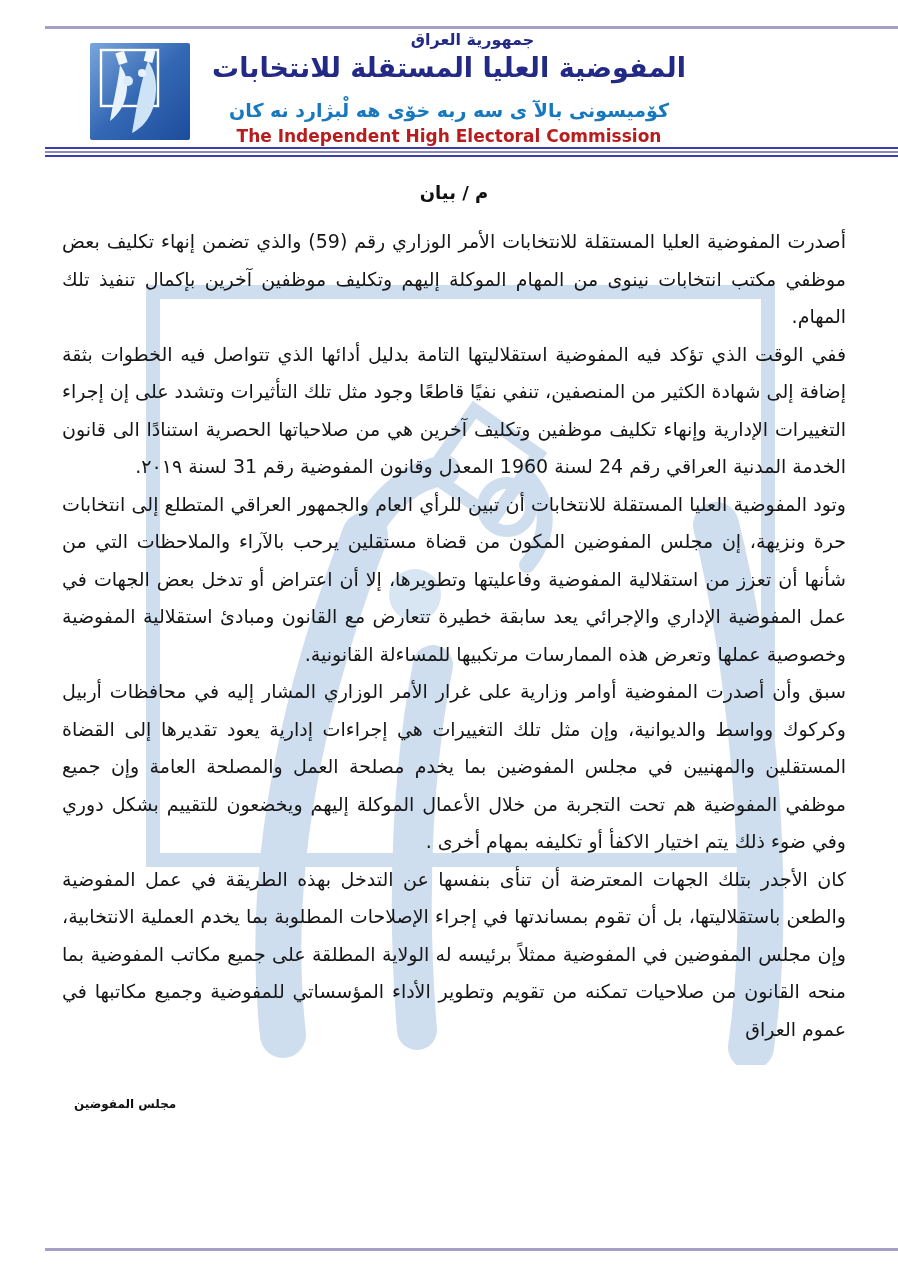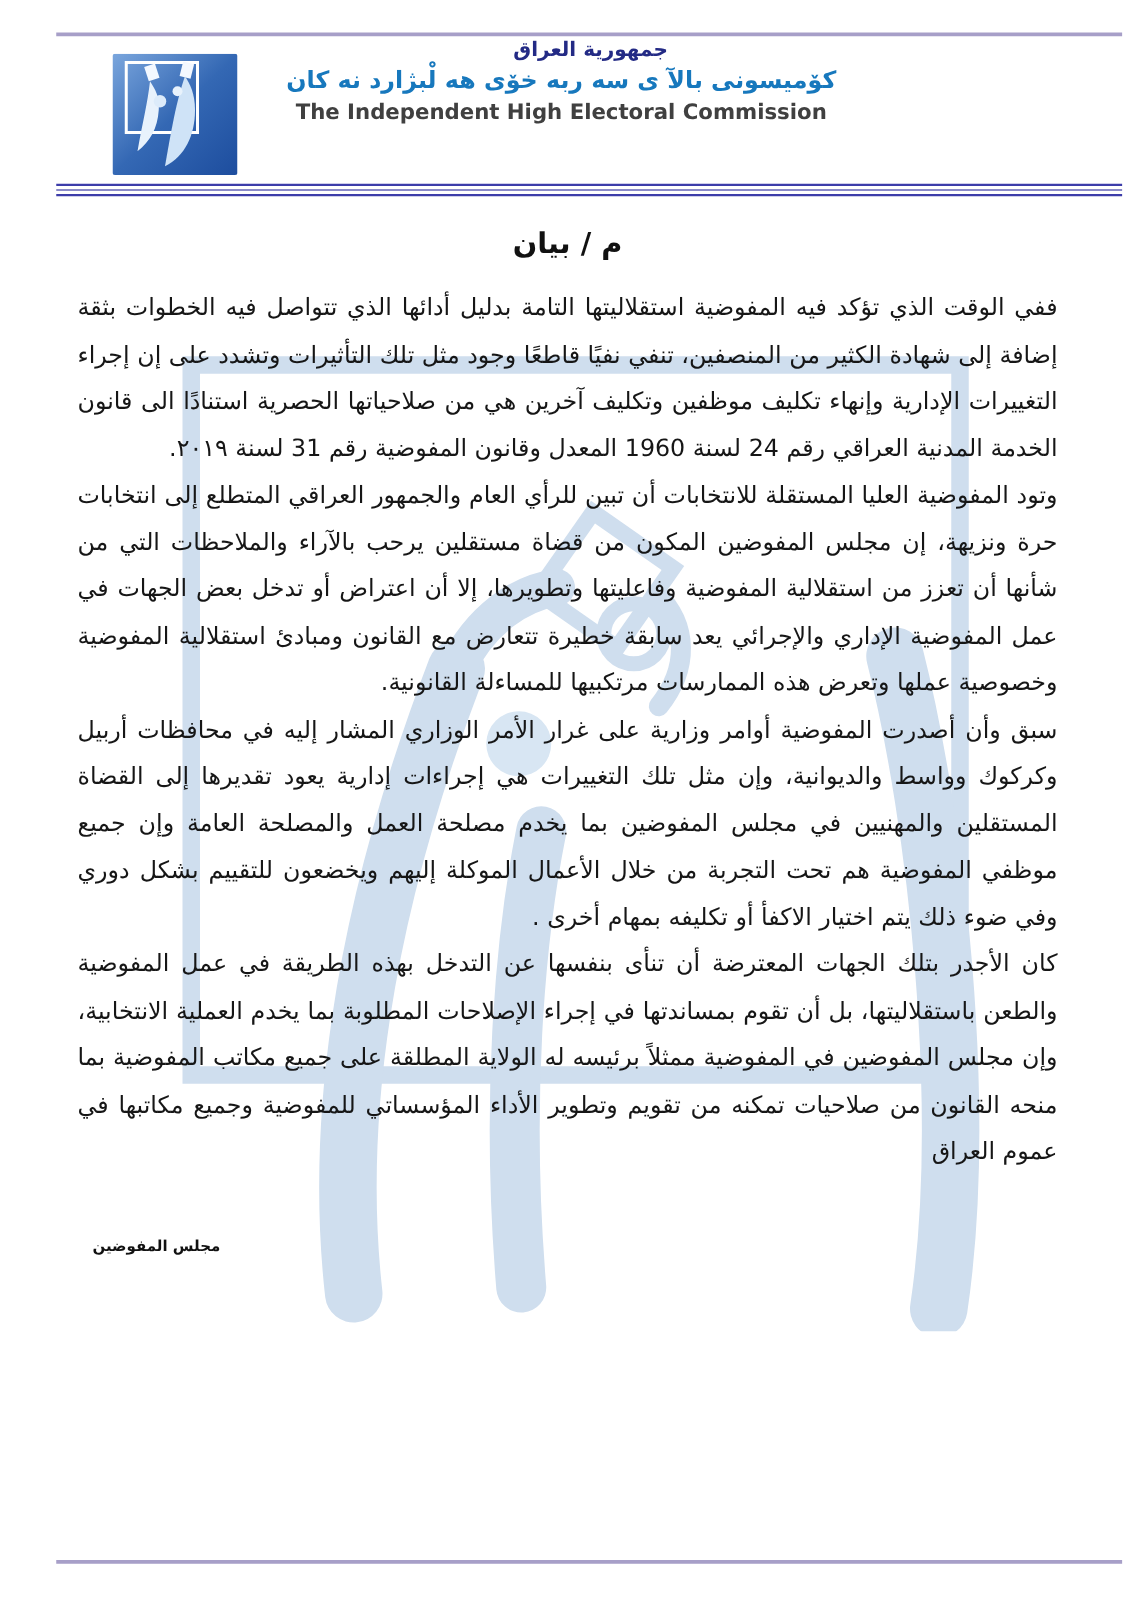--- a/index.html
+++ b/index.html
@@ -15,27 +15,27 @@
   .bottom-rule{position:absolute;top:1248px;left:45px;right:0;height:3px;background:#a79fc8;}
   .header-rule{
     position:absolute;top:147px;left:45px;right:0;height:10px;
     background:linear-gradient(#3d3daa 0 2px,transparent 2px 4px,#8a8ac8 4px 6px,transparent 6px 8px,#3d3daa 8px 10px);
   }
   
   .header{position:absolute;top:30px;left:0;right:0;text-align:center;direction:rtl;}
   .logo{position:absolute;left:90px;top:13px;width:100px;height:97px;}
   .h-country{font-size:16px;font-weight:bold;color:#232a85;padding-left:47px;}
   .h-org-ar{font-size:27px;font-weight:bold;color:#232a85;margin-top:3px;}
-  .h-org-ku{font-size:19px;font-weight:bold;color:#1778bd;margin-top:4px;}
-  .h-org-en{font-size:17px;font-weight:bold;color:#404040;margin-top:5px;direction:ltr;}
+  .h-org-ku{font-size:19px;font-weight:bold;color:#1778bd;margin-top:16px;}
+  .h-org-en{font-size:17px;font-weight:bold;color:#b91c1c;margin-top:5px;direction:ltr;}
   
   .watermark{position:absolute;top:235px;left:115px;width:690px;height:830px;z-index:1;}
   
   .content{position:absolute;top:182px;right:52px;left:62px;direction:rtl;z-index:2;}
-  .title{font-size:23px;font-weight:bold;color:#111111;text-align:center;margin:0 0 20px 0;}
+  .title{font-size:18px;font-weight:bold;color:#111111;text-align:center;margin:0 0 20px 0;}
   .para{font-size:19px;line-height:37.5px;text-align:justify;color:#161616;margin:0;}
   .signature{
     width:max-content;
     margin:30px auto 0 12px; 
     text-align:center;font-weight:bold;font-size:12px;line-height:52px;color:#111111;
   }
 </style>
 </head>
 <body>
 
@@ -57,20 +57,21 @@
         <rect x="11" y="7" width="57" height="56" fill="none" stroke="#ffffff" stroke-width="2.4"></rect>
         <rect x="27" y="9" width="9" height="12" fill="#f3f8ff" transform="rotate(-18 31 15)"></rect>
         <rect x="55" y="7" width="9" height="12" fill="#f3f8ff" transform="rotate(14 59 13)"></rect>
         <path d="M30,22 C28,40 24,55 20,78 C30,70 36,60 37,45 C38,35 34,28 30,22 Z" fill="#e8f2fc"></path>
         <circle cx="38" cy="38" r="5" fill="#dcebfa"></circle>
         <path d="M58,18 C52,35 48,55 42,90 C58,82 66,65 66,45 C66,32 62,24 58,18 Z" fill="#cfe3f7"></path>
         <circle cx="52" cy="30" r="4" fill="#e8f2fc"></circle>
       </svg>
     </span>
     <div class="h-country">جمهورية العراق</div>
+    <div class="h-org-ar">المفوضية العليا المستقلة للانتخابات</div>
     <div class="h-org-ku">كۆميسونى بالآ ى  سه ربه خۆى هه لْبژارد نه كان</div>
     <div class="h-org-en">The Independent High Electoral Commission</div>
   </header>
 
   <div class="header-rule"></div>
 
   <span class="watermark">
     <svg viewBox="0 0 690 830" width="690" height="830" aria-hidden="true">
       <g fill="none" stroke="#cfdeee">
         <rect x="38" y="57" width="615" height="568" stroke-width="14"></rect>
@@ -81,20 +82,21 @@
         <path d="M636,812 C660,650 634,420 601,290" stroke-width="46" stroke-linecap="round"></path>
         <path d="M412,330 C436,300 436,265 410,240" stroke-width="16" stroke-linecap="round"></path>
         <path d="M250,300 C270,260 300,240 330,235" stroke-width="30" stroke-linecap="round"></path>
       </g>
       <circle cx="300" cy="360" r="26" fill="#d8e6f3"></circle>
     </svg>
   </span>
 
   <main class="content">
     <h1 class="title">م / بيان</h1>
+    <p class="para">أصدرت المفوضية العليا المستقلة للانتخابات الأمر الوزاري رقم (59) والذي تضمن إنهاء تكليف بعض موظفي مكتب انتخابات نينوى من المهام الموكلة إليهم وتكليف موظفين آخرين بإكمال تنفيذ تلك المهام.</p>
     <p class="para">ففي الوقت الذي تؤكد فيه المفوضية استقلاليتها التامة بدليل أدائها الذي تتواصل فيه الخطوات بثقة إضافة إلى شهادة الكثير من المنصفين، تنفي نفيًا قاطعًا وجود مثل تلك التأثيرات وتشدد على إن إجراء التغييرات الإدارية وإنهاء تكليف موظفين وتكليف آخرين هي من صلاحياتها الحصرية استنادًا الى قانون الخدمة المدنية العراقي رقم 24 لسنة 1960 المعدل وقانون المفوضية رقم 31 لسنة ٢٠١٩.</p>
     <p class="para">وتود المفوضية العليا المستقلة للانتخابات أن تبين للرأي العام والجمهور العراقي المتطلع إلى انتخابات حرة ونزيهة، إن مجلس المفوضين المكون من قضاة مستقلين يرحب بالآراء والملاحظات التي من شأنها أن تعزز من استقلالية المفوضية وفاعليتها وتطويرها، إلا أن اعتراض أو تدخل بعض الجهات في عمل المفوضية الإداري والإجرائي يعد سابقة خطيرة تتعارض مع القانون ومبادئ استقلالية المفوضية وخصوصية عملها وتعرض هذه الممارسات مرتكبيها للمساءلة القانونية.</p>
     <p class="para">سبق وأن أصدرت المفوضية أوامر وزارية على غرار الأمر الوزاري المشار إليه في محافظات أربيل وكركوك وواسط والديوانية، وإن مثل تلك التغييرات هي إجراءات إدارية يعود تقديرها إلى القضاة المستقلين والمهنيين في مجلس المفوضين بما يخدم مصلحة العمل والمصلحة العامة وإن جميع موظفي المفوضية هم تحت التجربة من خلال الأعمال الموكلة إليهم ويخضعون للتقييم بشكل دوري وفي ضوء ذلك يتم اختيار الاكفأ أو تكليفه بمهام أخرى .</p>
     <p class="para">كان الأجدر بتلك الجهات المعترضة أن تنأى بنفسها عن التدخل بهذه الطريقة في عمل المفوضية والطعن باستقلاليتها، بل أن تقوم بمساندتها في إجراء الإصلاحات المطلوبة بما يخدم العملية الانتخابية، وإن مجلس المفوضين في المفوضية ممثلاً برئيسه له الولاية المطلقة على جميع مكاتب المفوضية بما منحه القانون من صلاحيات تمكنه من تقويم وتطوير الأداء المؤسساتي للمفوضية وجميع مكاتبها في عموم العراق</p>
 
     <div class="signature">
       <div>مجلس المفوضين</div>
     </div>
   </main>
 

